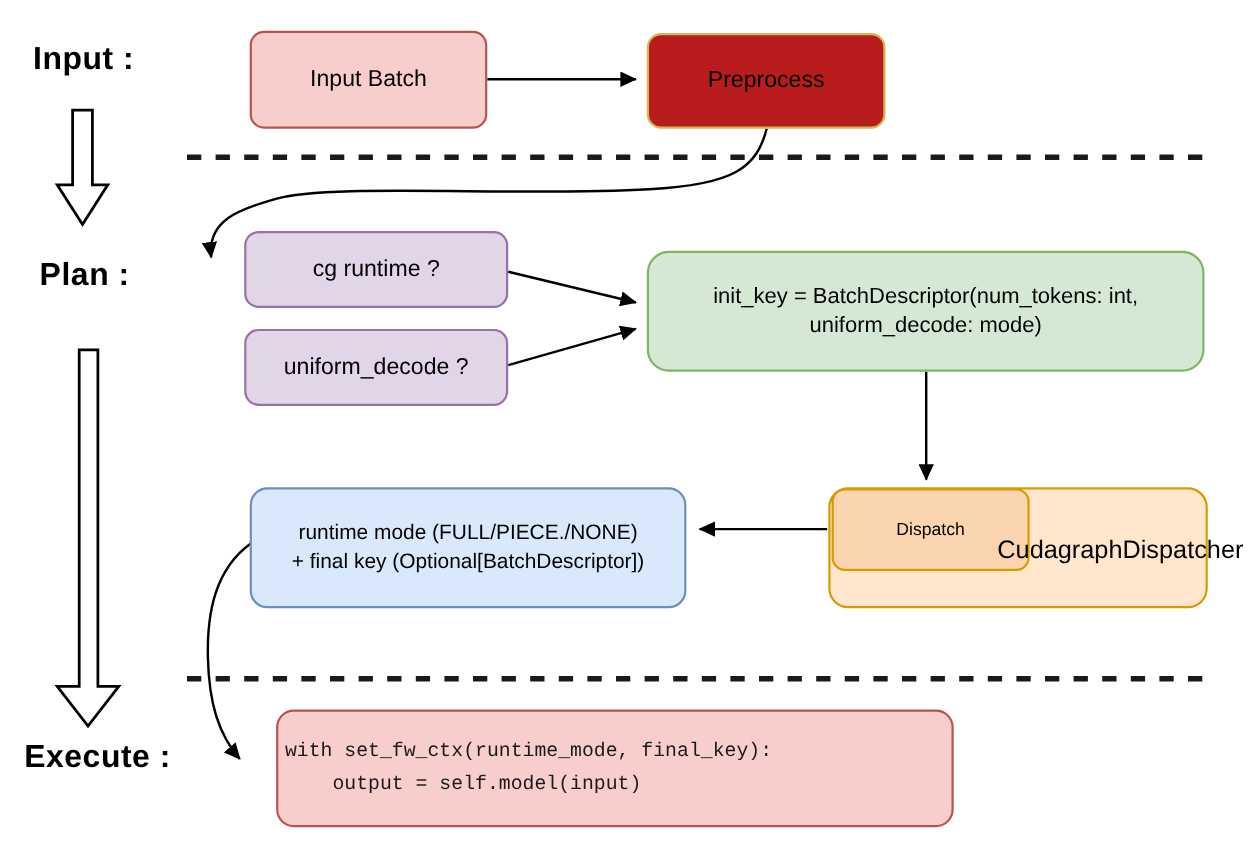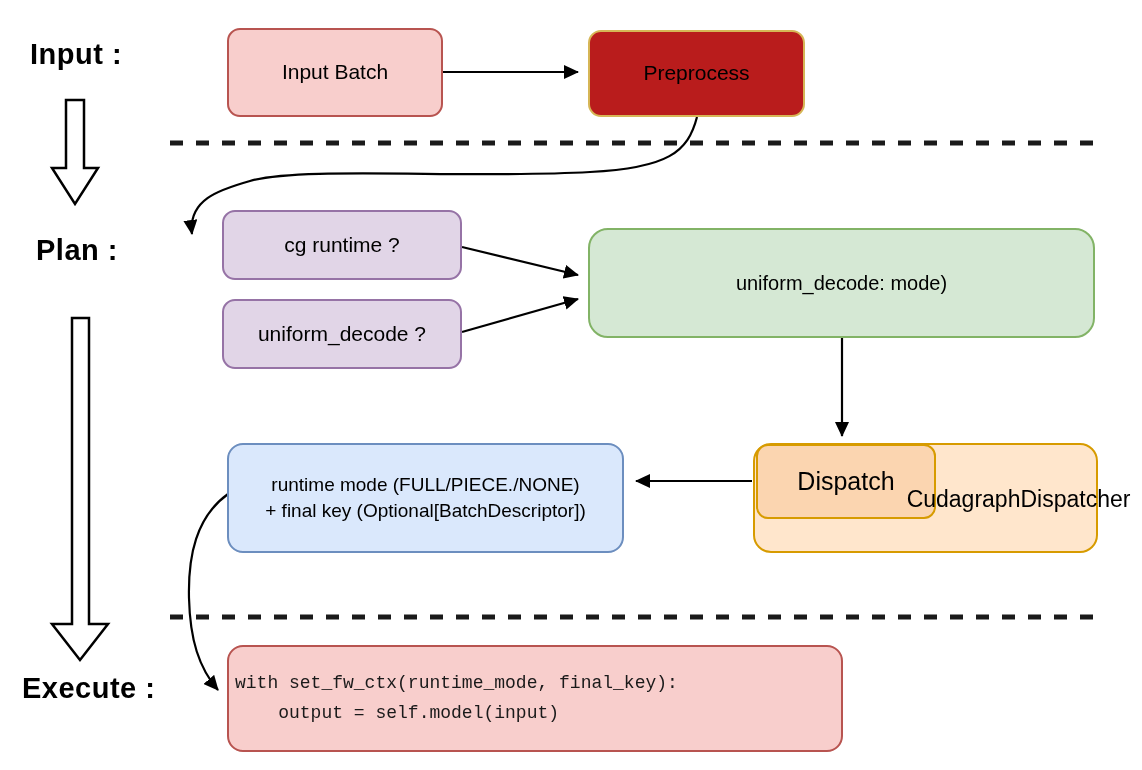--- a/index.html
+++ b/index.html
@@ -41,33 +41,34 @@
     font-size: 21px;
     line-height: 1.35;
   }
 
   .node.pink   { background: #f8cecc; border-color: #b85450; align-items: center; }
   .node.yellow { background: #b91c1c; border-color: #d6b656; }
   .node.purple { background: #e1d5e7; border-color: #9673a6; }
   .node.green  { background: #d5e8d4; border-color: #82b366; border-radius: 20px; font-size: 20px; }
   .node.blue   { background: #dae8fc; border-color: #6c8ebf; border-radius: 16px; font-size: 19px; text-align: right; }
   .node.orange-outer { background: #ffe6cc; border-color: #d79b00; border-radius: 18px; justify-content: flex-start; align-items: flex-start; }
-  .node.orange-inner { background: #fbd5b0; border-color: #d79b00; border-radius: 12px; font-size: 25px; }
+  .node.orange-inner { background: #fbd5b0; border-color: #d79b00; border-radius: 12px; font-size: 16px; }
 
   .node.code {
     background: #f8cecc;
     border-color: #b85450;
     border-radius: 16px;
     align-items: flex-start;
     justify-content: center;
     font-family: "Liberation Mono", "DejaVu Sans Mono", monospace;
     font-size: 18px;
     line-height: 1.65;
     color: #1a1a1a;
     padding-left: 6px;
+    margin-left: 24px;
   }
   .code-line { white-space: pre; }
 
   .dispatcher-label {
     position: absolute;
     left: 182px; top: 0; width: 163px; height: 110px;
     display: flex;
     flex-direction: row;
     align-items: center;
     justify-content: center;
@@ -123,20 +124,21 @@
 
   <div class="node purple" style="left:222px; top:210px; width:240px; height:70px;">
     <span>cg runtime ?</span>
   </div>
 
   <div class="node purple" style="left:222px; top:299px; width:240px; height:70px;">
     <span>uniform_decode ?</span>
   </div>
 
   <div class="node green" style="left:588px; top:228px; width:507px; height:110px;">
+    <span>init_key = BatchDescriptor(num_tokens: int,</span>
     <span>uniform_decode: mode)</span>
   </div>
 
   <div class="node orange-outer" style="left:753px; top:443px; width:345px; height:110px;">
     <div class="node orange-inner" style="left:1px; top:-1px; width:180px; height:75px;">
       <span>Dispatch</span>
     </div>
     <div class="dispatcher-label">
       <span>Cudagraph</span>
       <span>Dispatcher</span>

